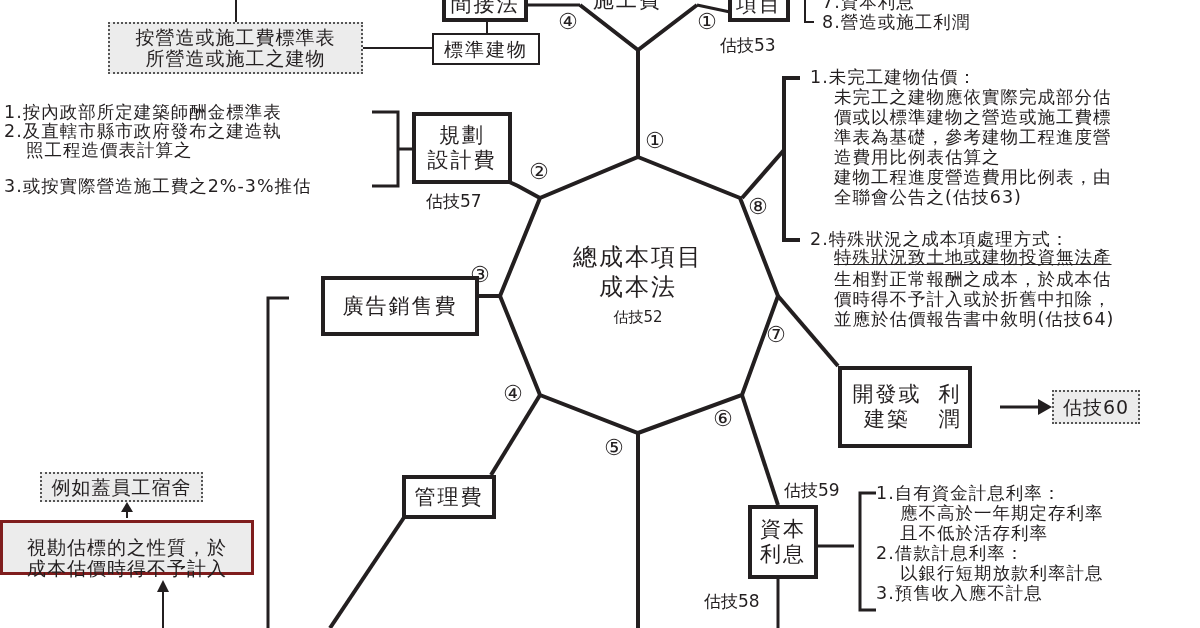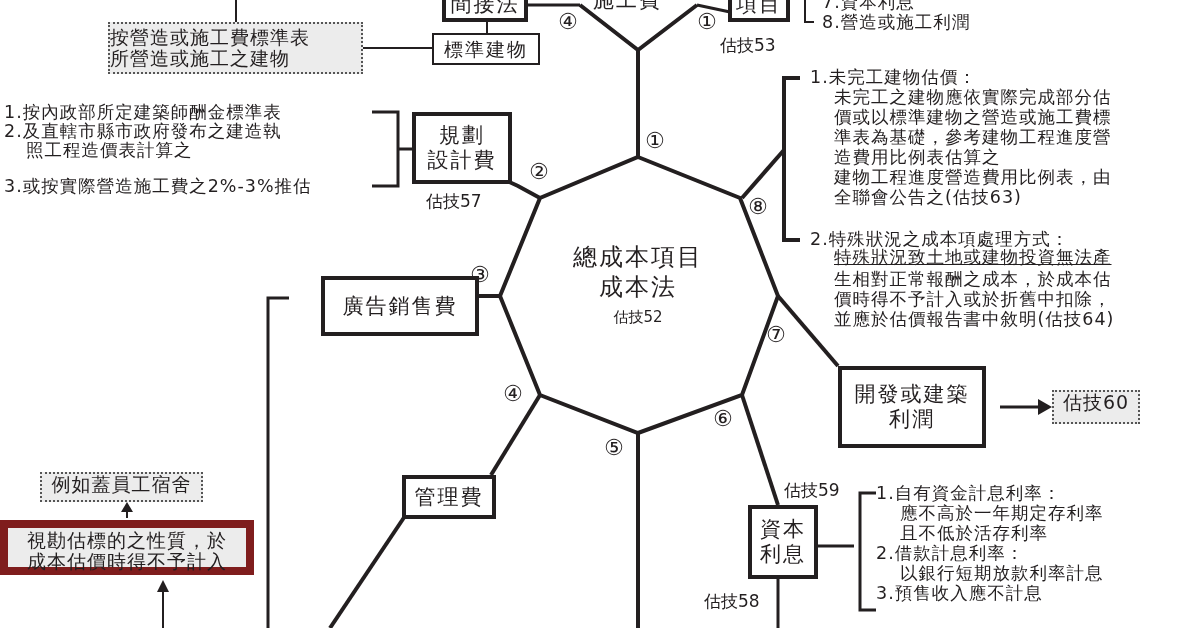--- a/index.html
+++ b/index.html
@@ -11,27 +11,27 @@
   svg.lines { position: absolute; left: 0; top: 0; width: 1200px; height: 628px; }
   .abs { position: absolute; white-space: nowrap; }
   .box {
     position: absolute; background: #fff; border: 4px solid #231f20;
     box-sizing: border-box; display: flex; align-items: center; justify-content: center;
     text-align: center; font-size: 21px; line-height: 25px; letter-spacing: 2px;
   }
   .box.thin { border-width: 2px; font-size: 19px; }
   .dotted {
     position: absolute; background: #ececec; border: 2px dotted #555;
-    box-sizing: border-box; display: flex; align-items: flex-start; justify-content: center;
+    box-sizing: border-box; display: flex; align-items: center; justify-content: center;
     text-align: center; font-size: 19px; line-height: 21px; letter-spacing: 1px;
   }
   .solidgray {
-    position: absolute; background: #ececec; border: 8px solid #7f1d1d;
+    position: absolute; background: #ececec; border: 3px solid #7f1d1d;
     box-sizing: border-box; text-align: center; font-size: 19px; line-height: 21px;
-    letter-spacing: 1px; padding-top: 2px;
+    letter-spacing: 1px; padding-top: 14px;
   }
   .ref { font-size: 17px; }
   .circ { font-size: 22px; }
   .txt { font-size: 17.5px; line-height: 18.5px; letter-spacing: 1px; }
   .center-title { position: absolute; left: 530px; top: 242px; width: 216px; text-align: center; font-size: 24px; line-height: 30px; letter-spacing: 2px; }
   .center-title .sub { font-size: 15px; letter-spacing: 0; }
 </style>
 </head>
 <body>
 
@@ -121,21 +121,21 @@
 <div class="box" style="left:289px;top:276px;width:158px;height:60px;margin-left:32px;">廣告銷售費</div>
 
 <div class="box" style="left:402px;top:475px;width:94px;height:44px;">管理費</div>
 
 <div class="dotted" style="left:40px;top:472px;width:163px;height:30px;">例如蓋員工宿舍</div>
 <div class="solidgray" style="left:0px;top:520px;width:254px;height:55px;">
   <div>視勘估標的之性質，於</div>
   <div>成本估價時得不予計入</div>
 </div>
 
-<div class="box" style="left:838px;top:366px;width:148px;height:82px;flex-direction:column;">
+<div class="box" style="left:838px;top:366px;width:134px;height:82px;flex-direction:row;">
   <div>開發或建築</div>
   <div>利潤</div>
 </div>
 <div class="dotted" style="left:1052px;top:390px;width:88px;height:34px;">估技60</div>
 
 <div class="abs ref" style="left:784px;top:479px;">估技59</div>
 <div class="box" style="left:748px;top:505px;width:70px;height:74px;flex-direction:column;">
   <div>資本</div>
   <div>利息</div>
 </div>

